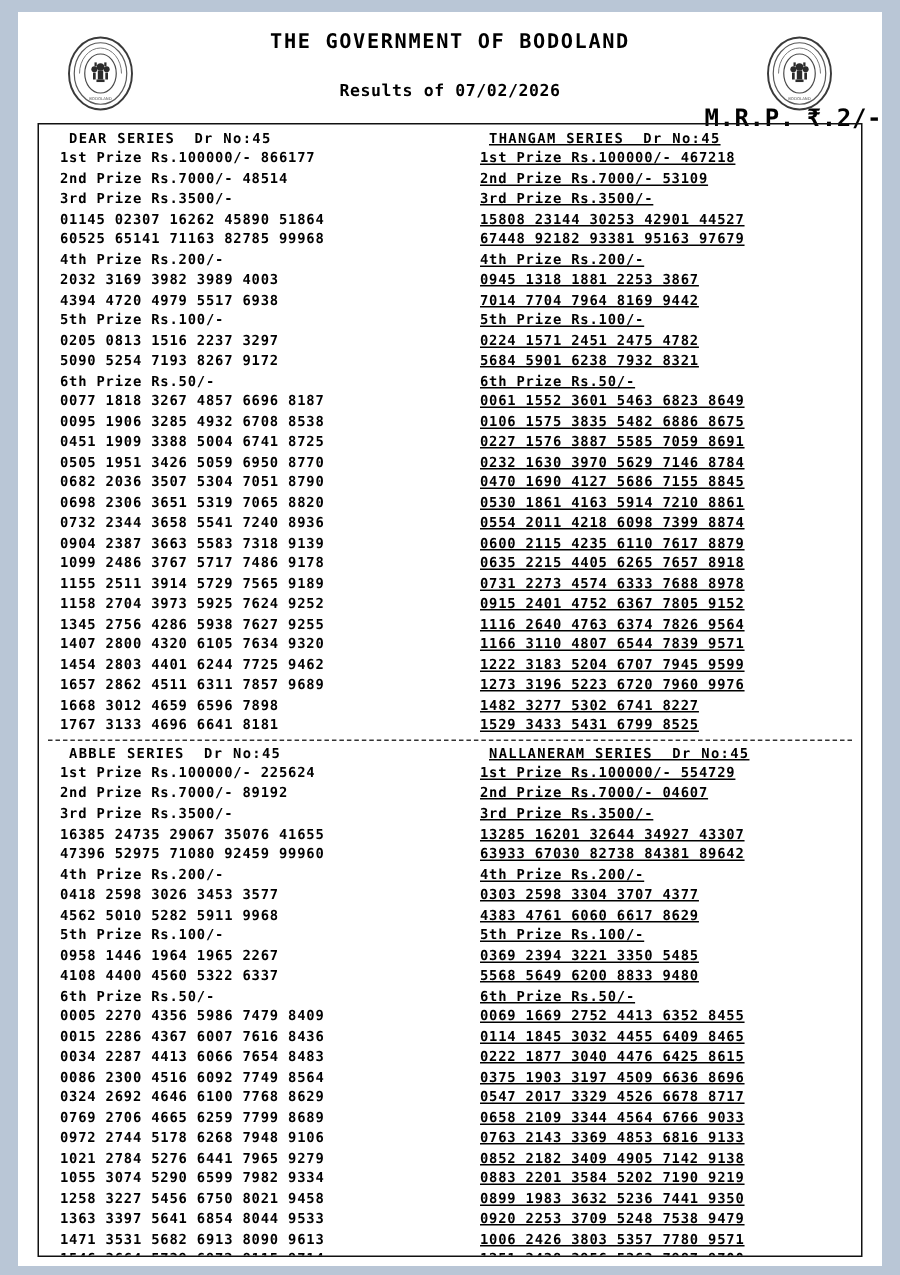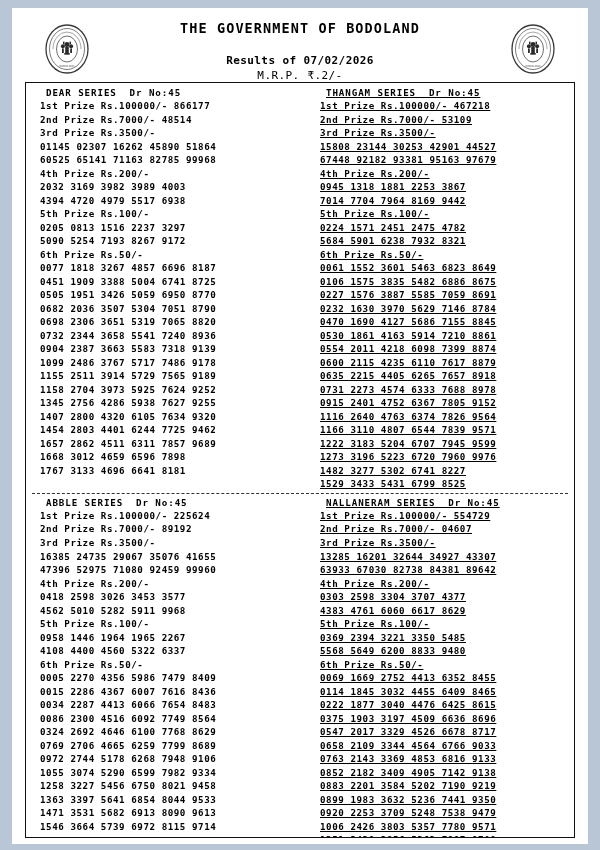--- a/index.html
+++ b/index.html
@@ -41,25 +41,26 @@
     white-space: nowrap;
   }
   .sub-title {
     font-size: 11px;
     font-weight: bold;
     letter-spacing: 0.4px;
     color: #000;
     margin-top: 18px;
   }
   .mrp-line {
-    font-size: 11px;
-    font-weight: normal;
+    font-size: 16px;
+    font-weight: bold;
     letter-spacing: 0.4px;
     color: #000;
     margin-top: 2px;
+    text-align: right;
   }
   .mrp-line .rupee { margin-left: 8px; }
   .seal {
     position: absolute;
     top: 14px;
     width: 54px;
     height: 54px;
   }
   .seal.left  { left: 28px; }
   .seal.right { right: 28px; }
@@ -194,20 +195,21 @@
             <div class="numrow">01145 02307 16262 45890 51864</div>
             <div class="numrow">60525 65141 71163 82785 99968</div>
             <div class="prize-head">4th Prize Rs.200/-</div>
             <div class="numrow">2032 3169 3982 3989 4003</div>
             <div class="numrow">4394 4720 4979 5517 6938</div>
             <div class="prize-head">5th Prize Rs.100/-</div>
             <div class="numrow">0205 0813 1516 2237 3297</div>
             <div class="numrow">5090 5254 7193 8267 9172</div>
             <div class="prize-head">6th Prize Rs.50/-</div>
             <div class="numrow">0077 1818 3267 4857 6696 8187</div>
+            <div class="numrow">0095 1906 3285 4932 6708 8538</div>
             <div class="numrow">0451 1909 3388 5004 6741 8725</div>
             <div class="numrow">0505 1951 3426 5059 6950 8770</div>
             <div class="numrow">0682 2036 3507 5304 7051 8790</div>
             <div class="numrow">0698 2306 3651 5319 7065 8820</div>
             <div class="numrow">0732 2344 3658 5541 7240 8936</div>
             <div class="numrow">0904 2387 3663 5583 7318 9139</div>
             <div class="numrow">1099 2486 3767 5717 7486 9178</div>
             <div class="numrow">1155 2511 3914 5729 7565 9189</div>
             <div class="numrow">1158 2704 3973 5925 7624 9252</div>
             <div class="numrow">1345 2756 4286 5938 7627 9255</div>
@@ -272,20 +274,21 @@
             <div class="numrow">0958 1446 1964 1965 2267</div>
             <div class="numrow">4108 4400 4560 5322 6337</div>
             <div class="prize-head">6th Prize Rs.50/-</div>
             <div class="numrow">0005 2270 4356 5986 7479 8409</div>
             <div class="numrow">0015 2286 4367 6007 7616 8436</div>
             <div class="numrow">0034 2287 4413 6066 7654 8483</div>
             <div class="numrow">0086 2300 4516 6092 7749 8564</div>
             <div class="numrow">0324 2692 4646 6100 7768 8629</div>
             <div class="numrow">0769 2706 4665 6259 7799 8689</div>
             <div class="numrow">0972 2744 5178 6268 7948 9106</div>
+            <div class="numrow">1021 2784 5276 6441 7965 9279</div>
             <div class="numrow">1055 3074 5290 6599 7982 9334</div>
             <div class="numrow">1258 3227 5456 6750 8021 9458</div>
             <div class="numrow">1363 3397 5641 6854 8044 9533</div>
             <div class="numrow">1471 3531 5682 6913 8090 9613</div>
             <div class="numrow">1546 3664 5739 6972 8115 9714</div>
           </div>
       </div>
       <div class="col right">
         <div class="series-title">NALLANERAM SERIES  Dr No:45</div>
         <div>

